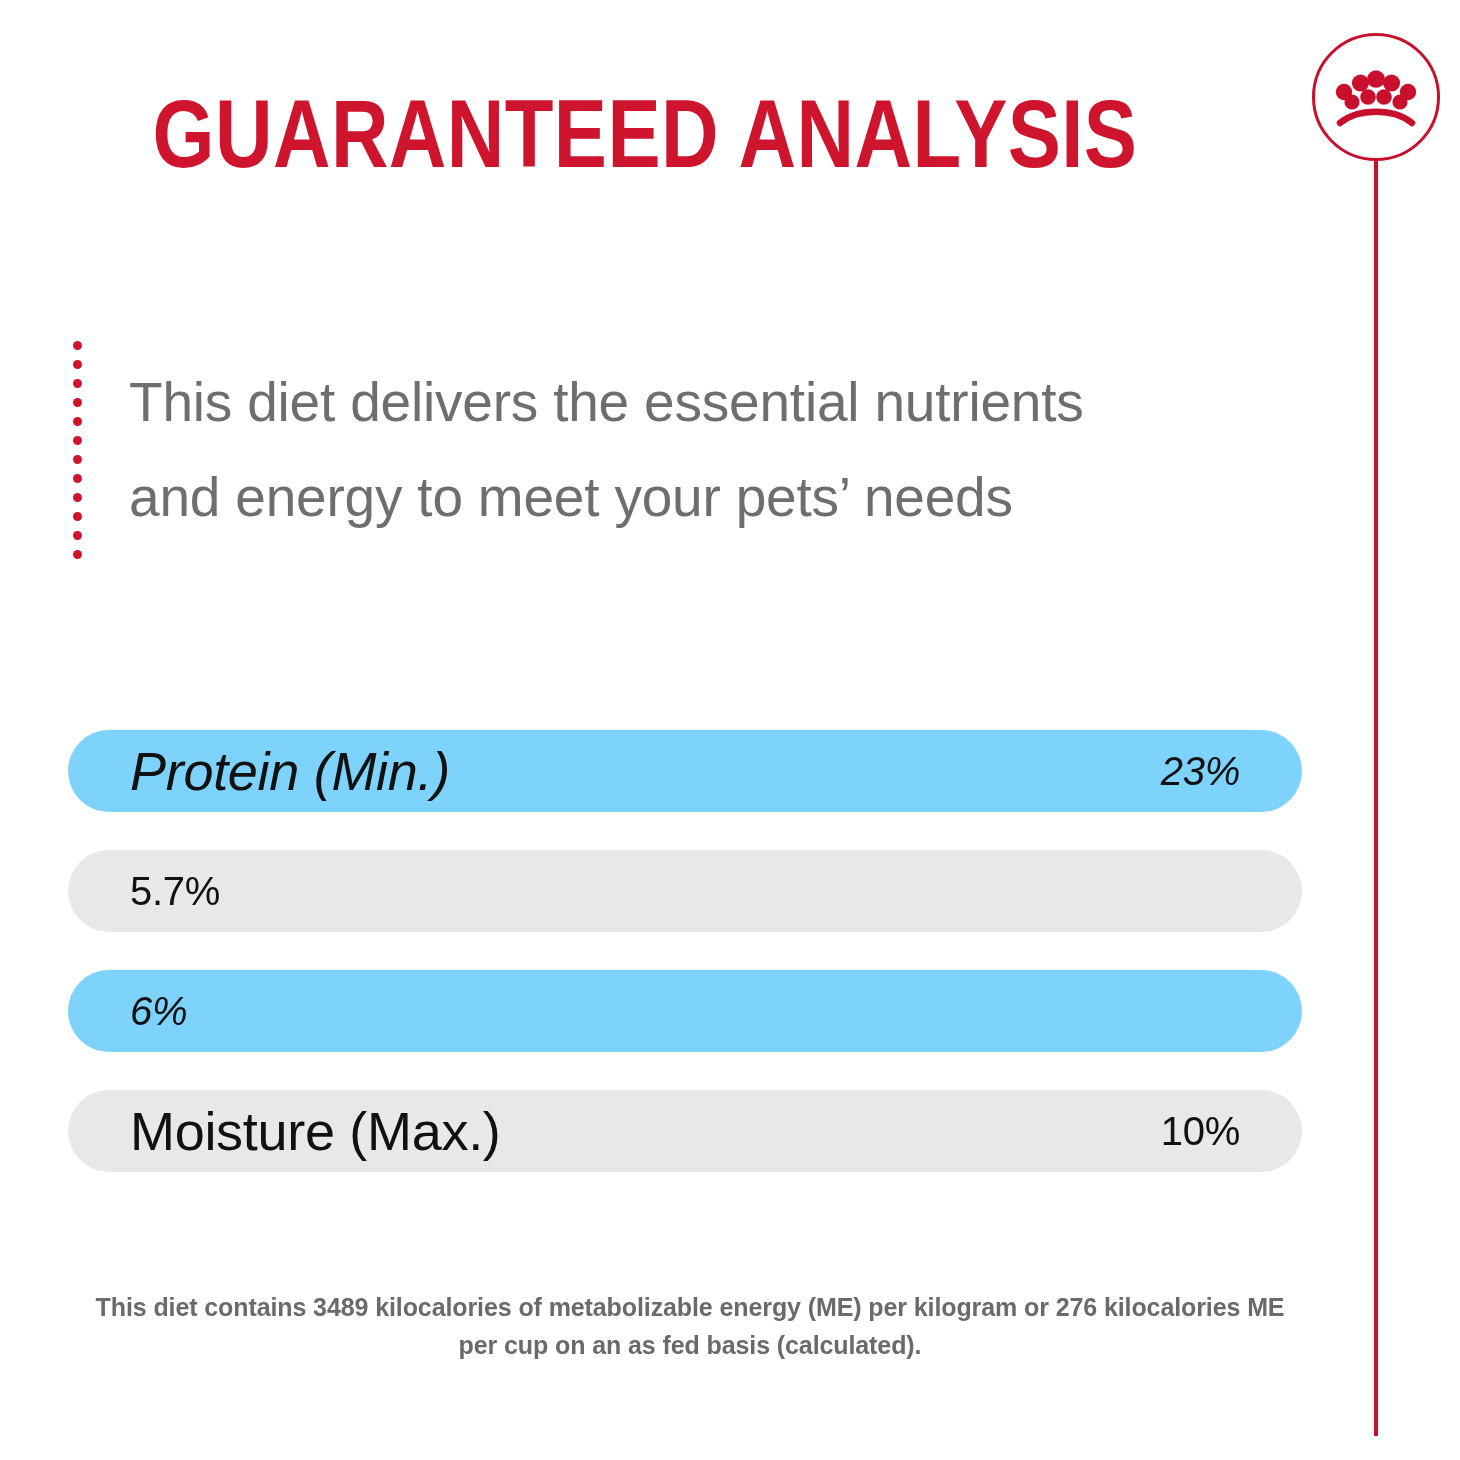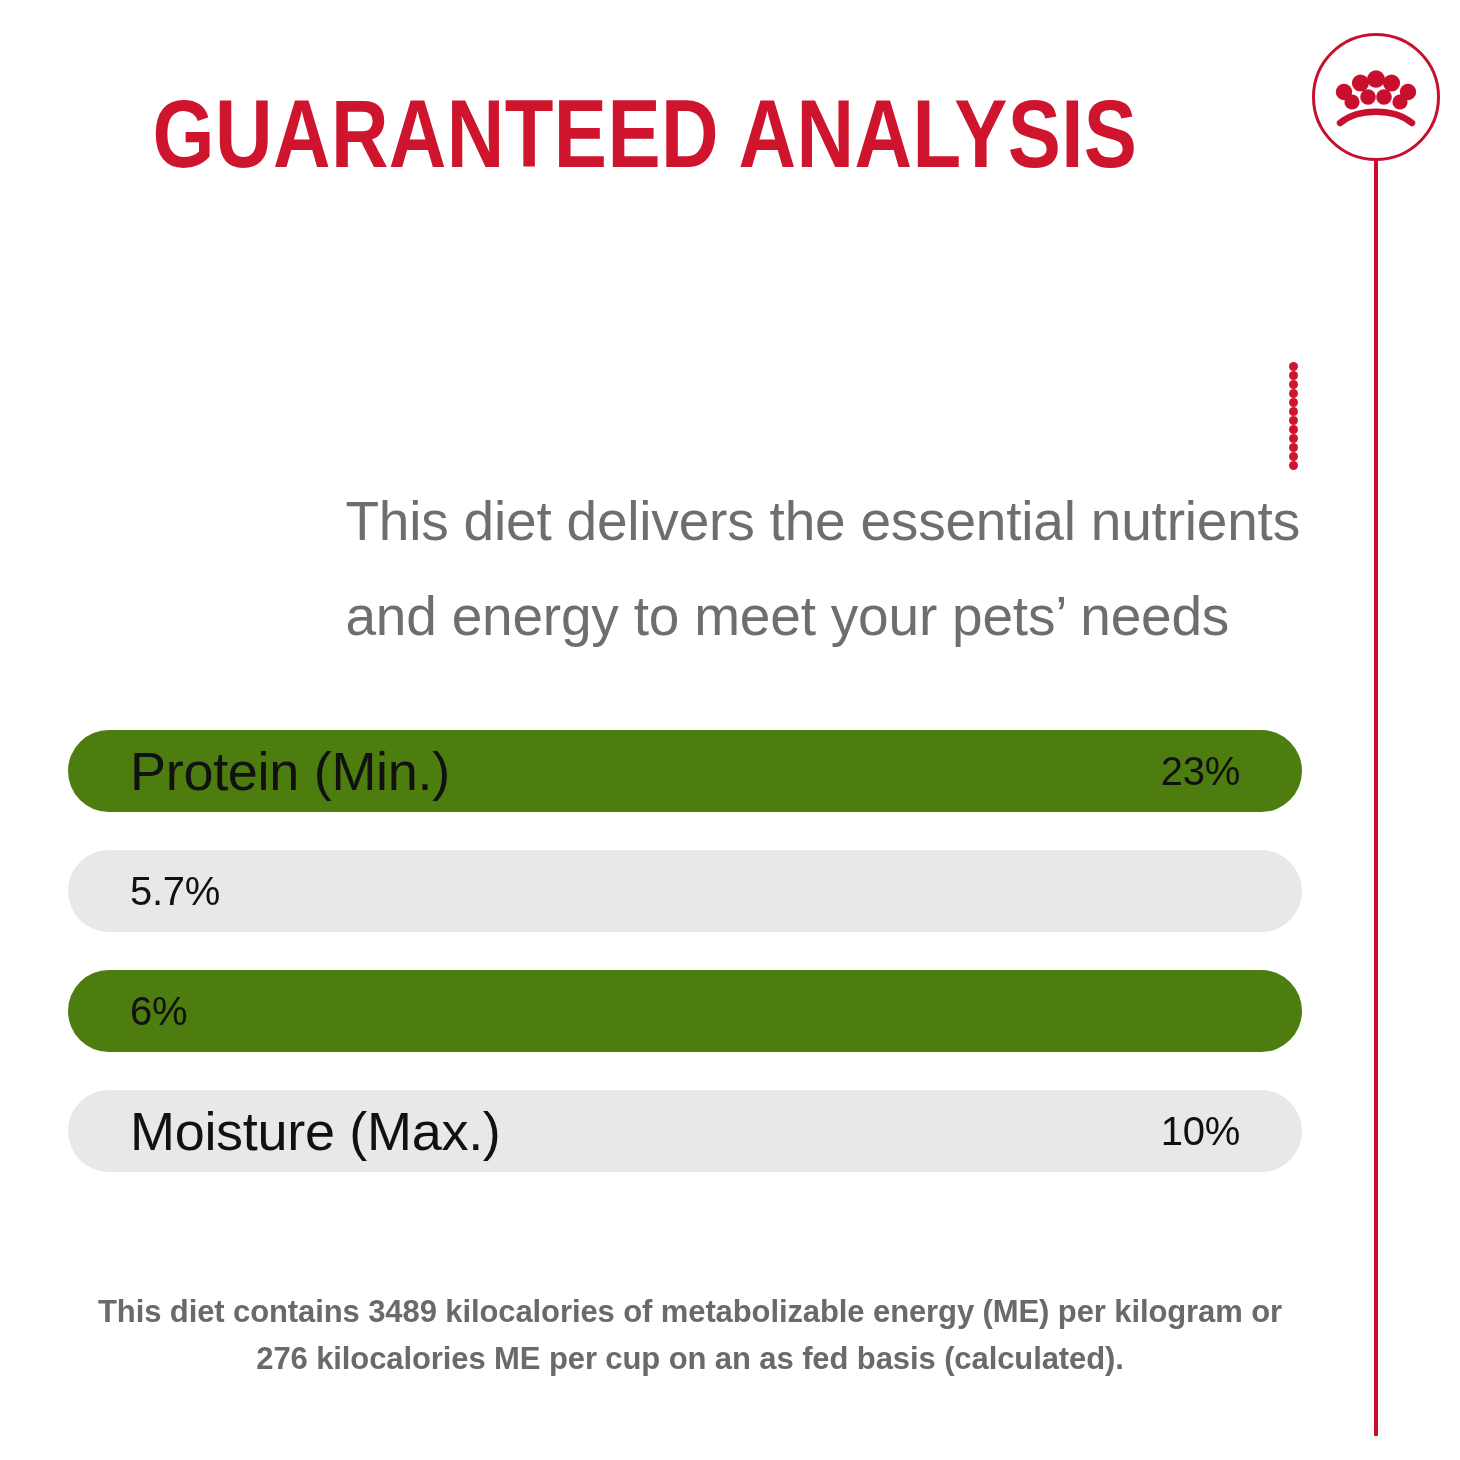--- a/index.html
+++ b/index.html
@@ -67,25 +67,24 @@
     letter-spacing: 0.5px;
     transform: scaleX(0.83);
     transform-origin: 50% 50%;
     white-space: nowrap;
   }
 
   
   .intro-wrap {
     position: absolute;
     left: 70px;
-    top: 358px;
+    top: 337px;
     width: 1230px;
     display: flex;
-    align-items: flex-end;
-    flex-direction: column;
+    align-items: center;
   }
   .intro-dots {
     width: 14px;
     flex: 0 0 14px;
     display: flex;
     flex-direction: column;
     justify-content: space-between;
     align-items: center;
     padding: 4px 0 4px 0;
     height: 218px;
@@ -119,21 +118,21 @@
   }
   .nutrient-row {
     height: 82px;
     border-radius: 41px;
     display: flex;
     align-items: center;
     justify-content: space-between;
     padding: 0 62px 0 62px;
     box-sizing: border-box;
   }
-  .nutrient-row.shade-dark  { background: #4d7c0f; }
+  .nutrient-row.shade-dark  { background: #7dd3fc; font-style: italic; }
   .nutrient-row.shade-light { background: #e8e8e8; }
   .nutrient-label {
     color: #111111;
     font-size: 54px;
     font-weight: 400;
     letter-spacing: -0.3px;
     white-space: nowrap;
   }
   .nutrient-value {
     color: #111111;
@@ -146,21 +145,21 @@
   
   .footer-note {
     position: absolute;
     left: 95px;
     top: 1288px;
     width: 1190px;
     text-align: center;
     color: #6a6a6a;
     font-family: "Liberation Sans Narrow", "Liberation Sans", sans-serif;
     font-weight: bold;
-    font-size: 31px;
+    font-size: 25px;
     line-height: 1.52;
     letter-spacing: -0.1px;
   }
 </style>
 </head>
 <body>
 
 <div class="page">
 
   <div class="brand-mark">

